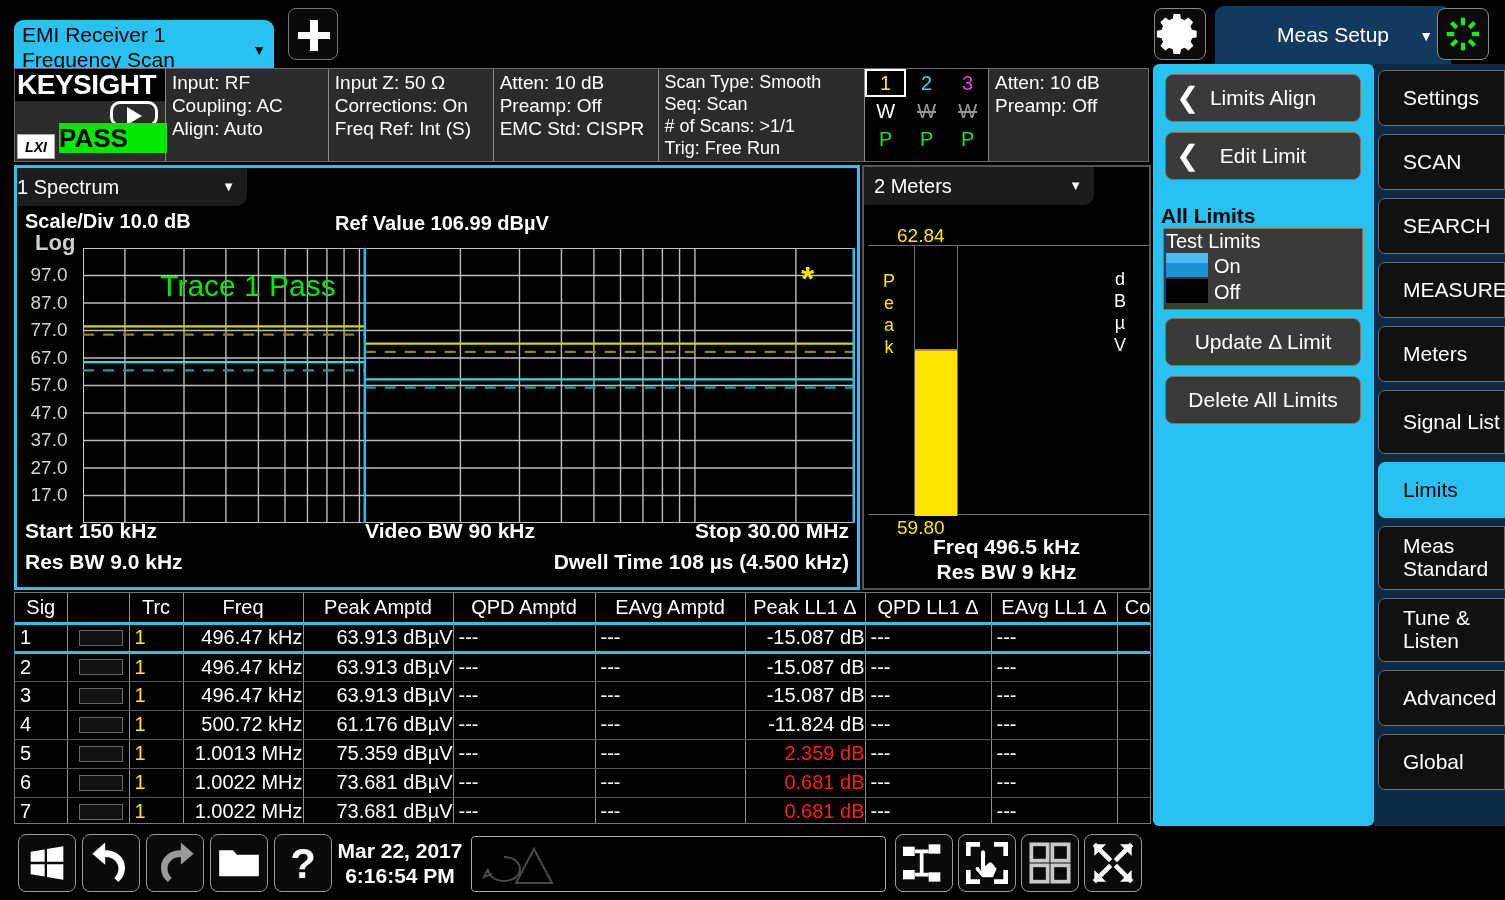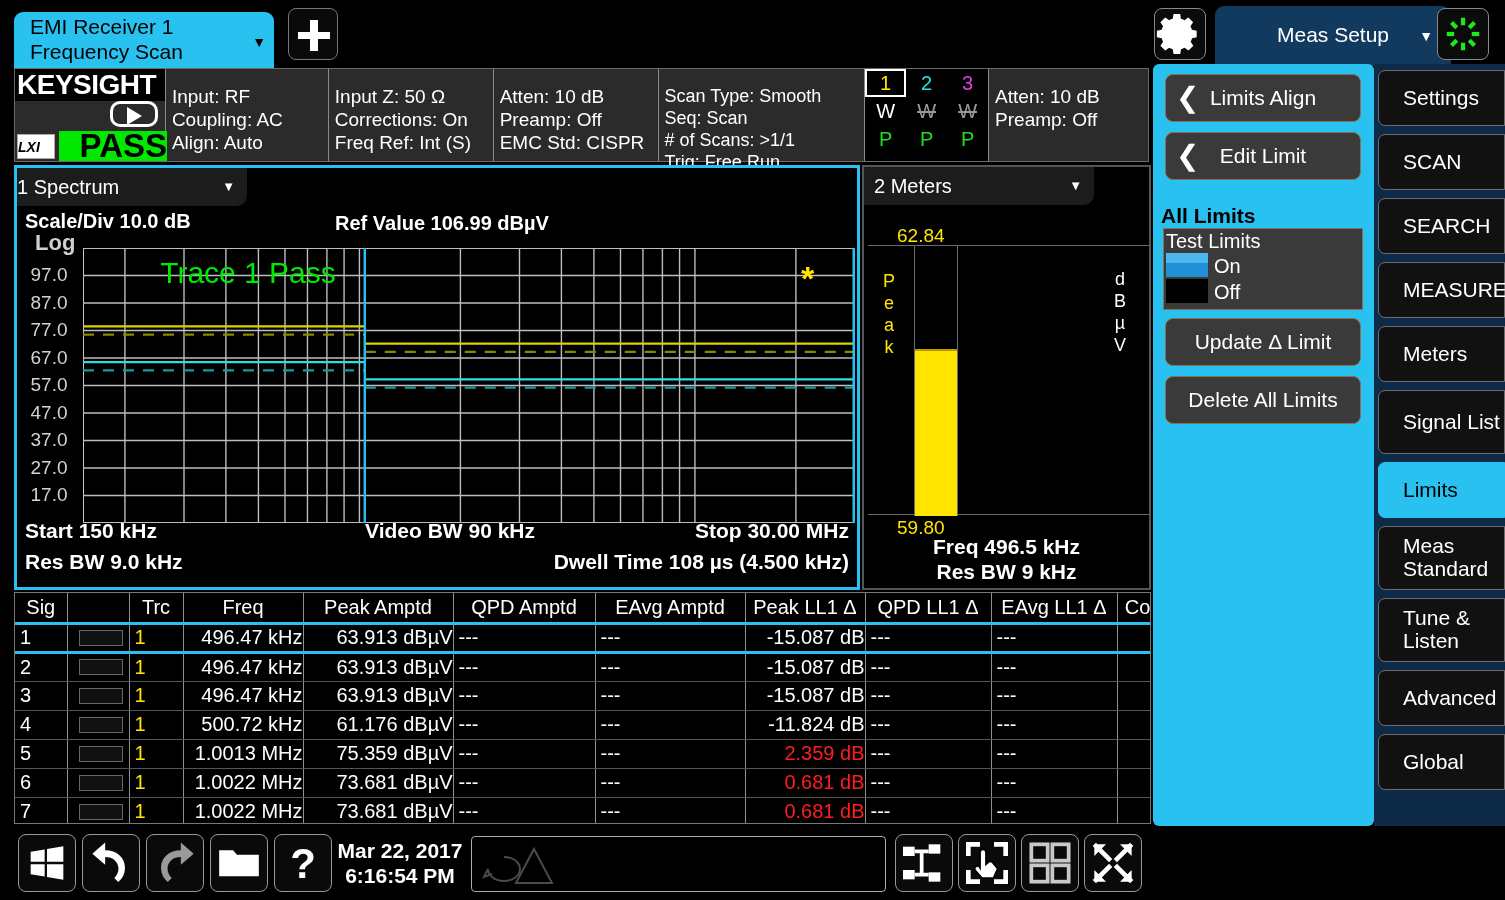--- a/index.html
+++ b/index.html
@@ -7,23 +7,23 @@
   body{
     width:1505px; height:900px; overflow:hidden;
     font-family:"Liberation Sans", sans-serif;
     color:#fff; position:relative;
   }
 
   
   #topbar{ position:absolute; left:0; top:0; width:1505px; height:68px; background:#000; }
 
   #tab-emi{
-    position:absolute; left:14px; top:12px; width:260px; height:58px;
+    position:absolute; left:14px; top:20px; width:260px; height:58px;
     background:#29c2f0; border-radius:9px 9px 0 0;
-    color:#000; padding:2px 6px 0 16px;
+    color:#000; padding:2px 6px 0 8px;
   }
   #tab-emi .l1{ font-size:21px; line-height:25px; }
   #tab-emi .l2{ font-size:21px; line-height:25px; }
   #tab-emi .caret{ position:absolute; right:8px; top:22px; font-size:14px; }
 
   #add-tab{
     position:absolute; left:288px; top:8px; width:50px; height:52px;
     background:#0a0a0a; border:1px solid #777; border-radius:8px;
   }
   #add-tab .plus-h{ position:absolute; left:9px; top:23px; width:32px; height:7px; background:#fff; }
@@ -40,29 +40,29 @@
   }
   #meas-setup .caret{ position:absolute; right:18px; top:0px; font-size:14px; line-height:60px;}
   #busy-btn{
     position:absolute; left:1437px; top:8px; width:52px; height:52px;
     background:#0b0b0b; border:1px solid #888; border-radius:8px;
   }
 
   
   #statusbar{ position:absolute; left:14px; top:68px; width:1135px; height:94px;
               background:#2b2b2b; border:1px solid #6a6a6a; display:flex; }
-  .sb-cell{ border-right:1px solid #8a8a8a; padding:16px 6px; font-size:19px; line-height:23px; }
+  .sb-cell{ border-right:1px solid #8a8a8a; padding:2px 6px; font-size:19px; line-height:23px; }
   #sb-logo{ width:152px; position:relative; border-right:1px solid #8a8a8a; background:#2b2b2b;}
   #keysight{ background:#000; color:#fff; font-weight:bold; font-size:28px;
              letter-spacing:-0.5px; height:32px; line-height:32px; padding-left:2px;}
-  #pass-badge{ position:absolute; left:44px; bottom:0px; width:108px; height:30px;
-               background:#00e800; color:#000; font-weight:bold; font-size:33px;
-               text-align:right; line-height:30px; }
+  #pass-badge{ position:absolute; left:44px; bottom:8px; width:108px; height:30px;
+               background:#00e800; color:#000; font-weight:bold; font-size:26px;
+               text-align:left; line-height:30px; }
   #lxi{ position:absolute; left:2px; bottom:2px; width:38px; height:25px; background:#fff;
-        color:#000; font-size:14px; font-weight:bold; font-style:italic; 
+        color:#000; font-size:14px; font-weight:bold; font-style:italic; text-align:center;
         line-height:25px; border:1px solid #aaa;}
   #speaker{ position:absolute; left:95px; top:32px; width:48px; height:26px;
             border:3px solid #fff; border-radius:10px; }
   #speaker:after{ content:""; position:absolute; left:14px; top:3px;
             border-left:15px solid #fff; border-top:9px solid transparent;
             border-bottom:9px solid transparent; }
 
   #trc-box{ width:124px; background:#000; border-right:1px solid #8a8a8a; position:relative;}
   #trc-box .row{ display:flex; }
   #trc-box .cell{ width:41px; text-align:center; font-size:20px; line-height:28px; }
@@ -309,21 +309,21 @@
         <line x1="281.78" x2="772" y1="95.67249999999999" y2="95.67249999999999" stroke="#d4d400" stroke-width="2.2"></line>
         <line x1="0" x2="281.78" y1="86.59749999999998" y2="86.59749999999998" stroke="#8a8a00" stroke-width="2.2" stroke-dasharray="11 9"></line>
         <line x1="281.78" x2="772" y1="103.92249999999997" y2="103.92249999999997" stroke="#8a8a00" stroke-width="2.2" stroke-dasharray="11 9"></line>
         <line x1="0" x2="281.78" y1="114.09749999999998" y2="114.09749999999998" stroke="#29e0e0" stroke-width="2.2"></line>
         <line x1="281.78" x2="772" y1="131.42249999999999" y2="131.42249999999999" stroke="#29e0e0" stroke-width="2.2"></line>
         <line x1="0" x2="281.78" y1="122.3475" y2="122.3475" stroke="#139e9e" stroke-width="2.2" stroke-dasharray="11 9"></line>
         <line x1="281.78" x2="772" y1="139.67249999999999" y2="139.67249999999999" stroke="#139e9e" stroke-width="2.2" stroke-dasharray="11 9"></line>
         <line x1="281.78" x2="281.78" y1="0" y2="275" stroke="#29c2f0" stroke-width="2.4"></line>
         <line x1="771" x2="771" y1="0" y2="275" stroke="#29c2f0" stroke-width="3"></line>
       </svg>
-    <div id="tracepass" style="top: 8px; left: 77.2px;">Trace 1 Pass</div>
+    <div id="tracepass" style="top: 21px; left: 77.2px;">Trace 1 Pass</div>
     <div id="star" style="top: 10.9725px; left: 717.96px;">*</div>
   </div>
 
   <div id="yaxis">
       <div class="ylabel" style="top: 107.472px; left: 6px;">97.0</div>
       <div class="ylabel" style="top: 134.972px; left: 6px;">87.0</div>
       <div class="ylabel" style="top: 162.472px; left: 6px;">77.0</div>
       <div class="ylabel" style="top: 189.972px; left: 6px;">67.0</div>
       <div class="ylabel" style="top: 217.472px; left: 6px;">57.0</div>
       <div class="ylabel" style="top: 244.972px; left: 6px;">47.0</div>

